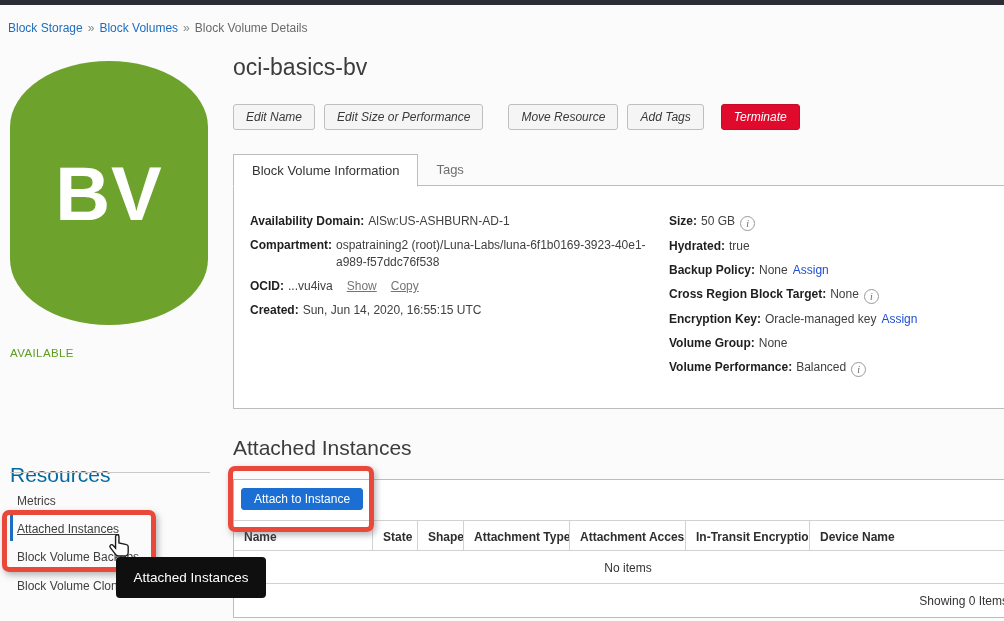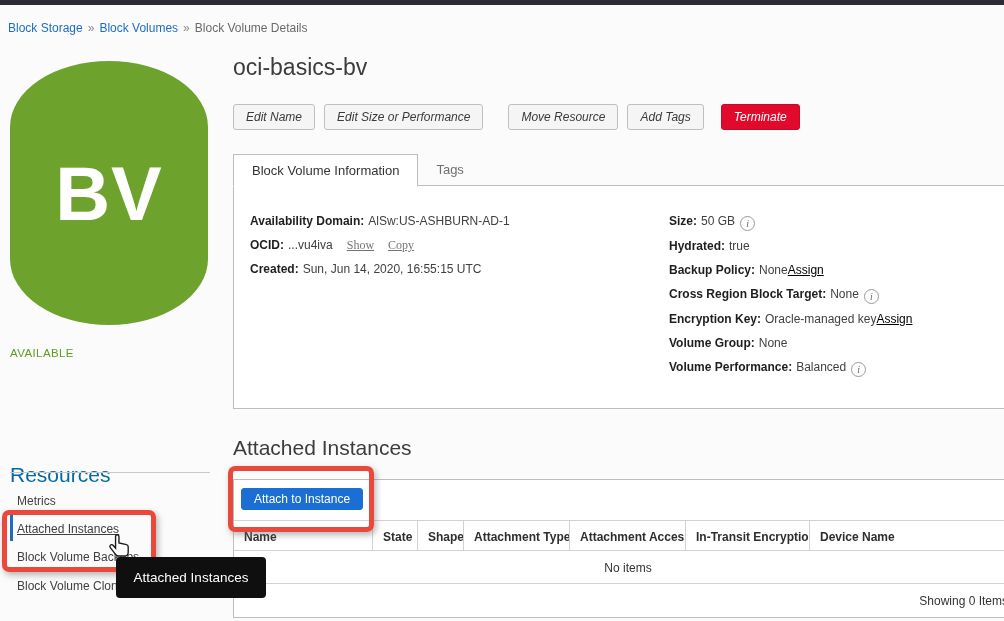--- a/index.html
+++ b/index.html
@@ -34,22 +34,22 @@
   .tab{font-size:13px;height:31px;line-height:31px;padding:0 18px;cursor:pointer;}
   .tab.active{background:#fff;border:1px solid #bdbdbd;border-bottom:1px solid #fff;color:#333;}
   .tab.inactive{color:#6f6f6f;}
   .panel1{position:absolute;left:233px;top:185px;width:800px;height:222px;background:#fff;
           border:1px solid #bdbdbd;z-index:2;}
   .details-left{position:absolute;left:250px;top:213px;font-size:12px;line-height:17px;color:#404040;z-index:4;}
   .details-right{position:absolute;left:669px;top:213px;font-size:12px;line-height:17px;color:#404040;z-index:4;}
   .field{margin-bottom:7px;}
   .lbl{font-weight:bold;color:#1e1e1e;margin-right:4px;}
   .val-block{display:inline-block;vertical-align:top;max-width:326px;overflow-wrap:anywhere;}
-  .glink{color:#757575;text-decoration:underline;margin-left:14px;cursor:pointer;font-family:Liberation Serif, serif;}
-  .alink{color:#000000;text-decoration:underline;margin-left:0;cursor:pointer;}
+  .glink{color:#757575;text-decoration:underline;margin-left:14px;cursor:pointer;}
+  .alink{color:#1d4ed8;margin-left:5px;cursor:pointer;}
   .info{display:inline-block;width:13px;height:13px;line-height:13px;border:1px solid #9a9a9a;
         border-radius:50%;color:#6a6a6a;font-family:"Liberation Serif",serif;font-style:italic;
         font-size:10px;text-align:center;margin-left:5px;vertical-align:-2px;}
 
   
   .res-title{position:absolute;left:10px;top:463px;font-size:21px;color:#0369a1;}
   .res-div{position:absolute;left:10px;top:472px;width:200px;border-top:1px solid #c9c9c9;}
   .res-link{position:absolute;left:17px;font-size:12px;color:#404040;text-decoration:none;cursor:pointer;white-space:nowrap;}
   .res-link.underline{text-decoration:underline;}
   .active-bar{position:absolute;left:10px;top:515px;width:3px;height:26px;background:#1d6dc1;}
@@ -112,20 +112,23 @@
     <div class="tab inactive">Tags</div>
   </div>
 
   <div class="panel1"></div>
 
   <div class="details-left">
     <div class="field">
       <span class="lbl">Availability Domain:</span><span>AlSw:US-ASHBURN-AD-1</span>
     </div>
     <div class="field">
+      <span class="lbl">Compartment:</span><span class="val-block">ospatraining2 (root)/Luna-Labs/luna-6f1b0169-3923-40e1-a989-f57ddc76f538</span>
+    </div>
+    <div class="field">
       <span class="lbl">OCID:</span><span>...vu4iva</span><a class="glink">Show</a><a class="glink">Copy</a>
     </div>
     <div class="field">
       <span class="lbl">Created:</span><span>Sun, Jun 14, 2020, 16:55:15 UTC</span>
     </div>
   </div>
 
   <div class="details-right">
     <div class="field">
       <span class="lbl">Size:</span><span>50 GB</span><span class="info">i</span>

